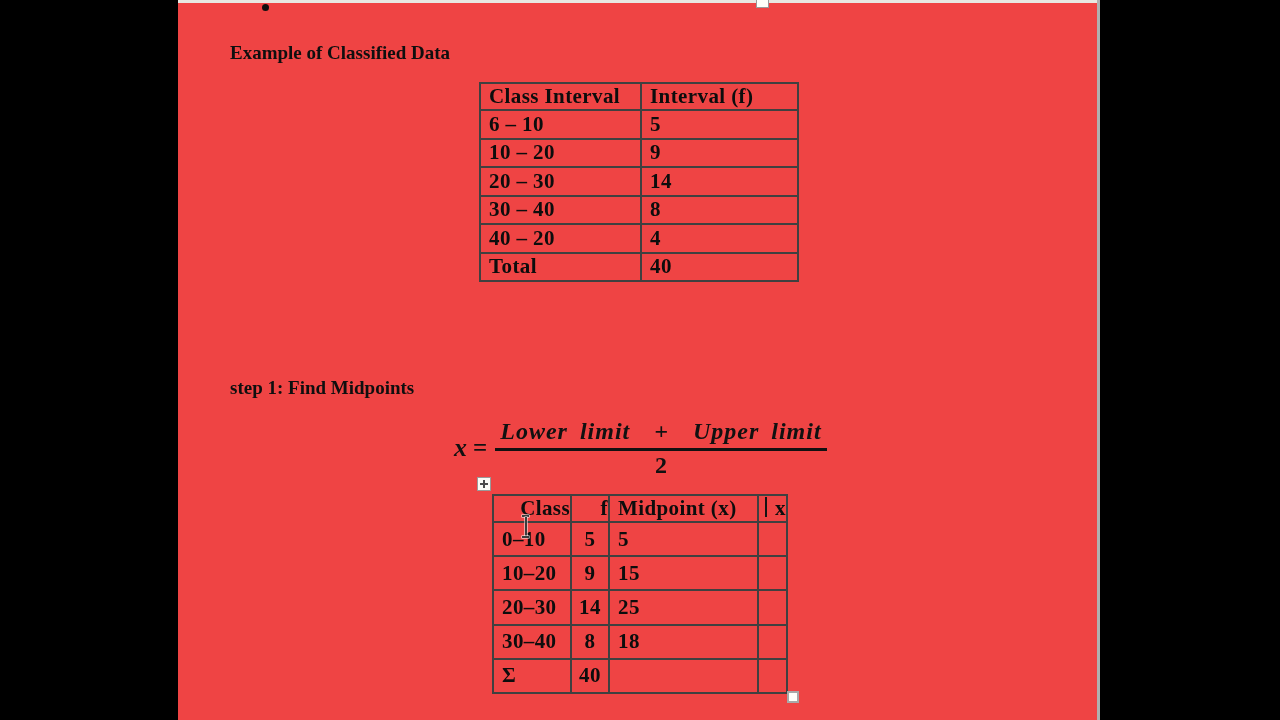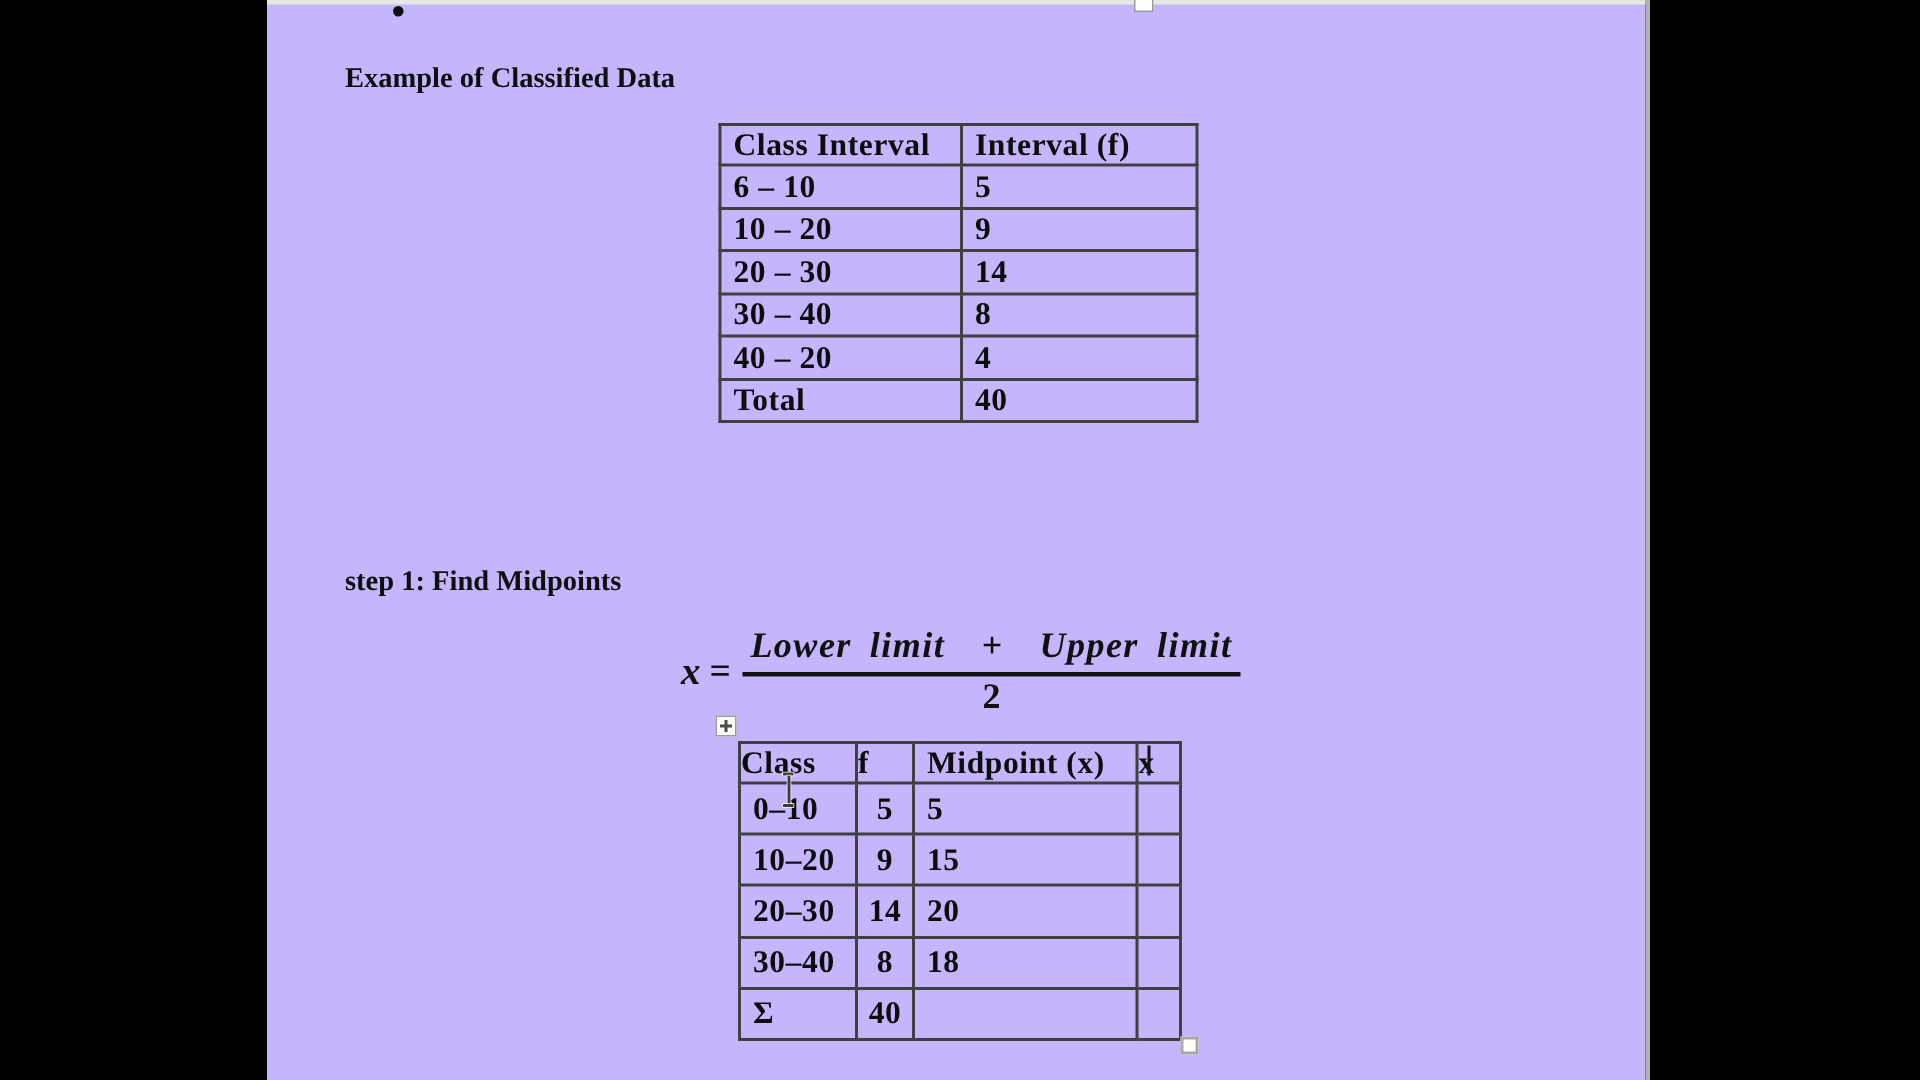--- a/index.html
+++ b/index.html
@@ -6,21 +6,21 @@
     margin: 0; padding: 0;
     width: 1280px; height: 720px;
     background: #000000;
     overflow: hidden;
     font-family: "Liberation Serif", serif;
   }
   .page {
     position: absolute;
     left: 178px; top: 0;
     width: 919px; height: 720px;
-    background: #c4b5fd;
+    background: #ef4444;
     color: #0f0f0f;
   }
   .topstrip {
     position: absolute; left: 0; top: 0;
     width: 100%; height: 3px;
     background: #e8e8e2;
   }
   .edge-line {
     position: absolute; left: 1097px; top: 0;
     width: 3px; height: 720px;
@@ -64,21 +64,21 @@
     border: 2px solid #404040;
     padding: 0 0 0 8px;
     text-align: left;
     vertical-align: middle;
     white-space: nowrap;
     letter-spacing: 0.4px;
     overflow: hidden;
   }
   .t1 { left: 301px; top: 82px; width: 318px; height: 200px; }
   .t2 { left: 314px; top: 494px; width: 294px; height: 200px; }
-  .t2 th.c-class, .t2 th.c-f, .t2 th.c-x { text-align: left; padding-left: 0; }
+  .t2 th.c-class, .t2 th.c-f, .t2 th.c-x { text-align: right; padding-left: 0; }
   .t2 td.c-f { text-align: center; padding-left: 0; }
   .t2 td.c-x { padding-left: 0; }
 
   
   .formula {
     position: absolute; left: 276px; top: 417px;
     display: flex; align-items: center;
     color: #111111;
   }
   .f-x {
@@ -249,21 +249,21 @@
       </tr>
       <tr>
         <td>10–20</td>
         <td class="c-f">9</td>
         <td>15</td>
         <td class="c-x"></td>
       </tr>
       <tr>
         <td>20–30</td>
         <td class="c-f">14</td>
-        <td>20</td>
+        <td>25</td>
         <td class="c-x"></td>
       </tr>
       <tr>
         <td>30–40</td>
         <td class="c-f">8</td>
         <td>18</td>
         <td class="c-x"></td>
       </tr>
       <tr>
         <td>Σ</td>

